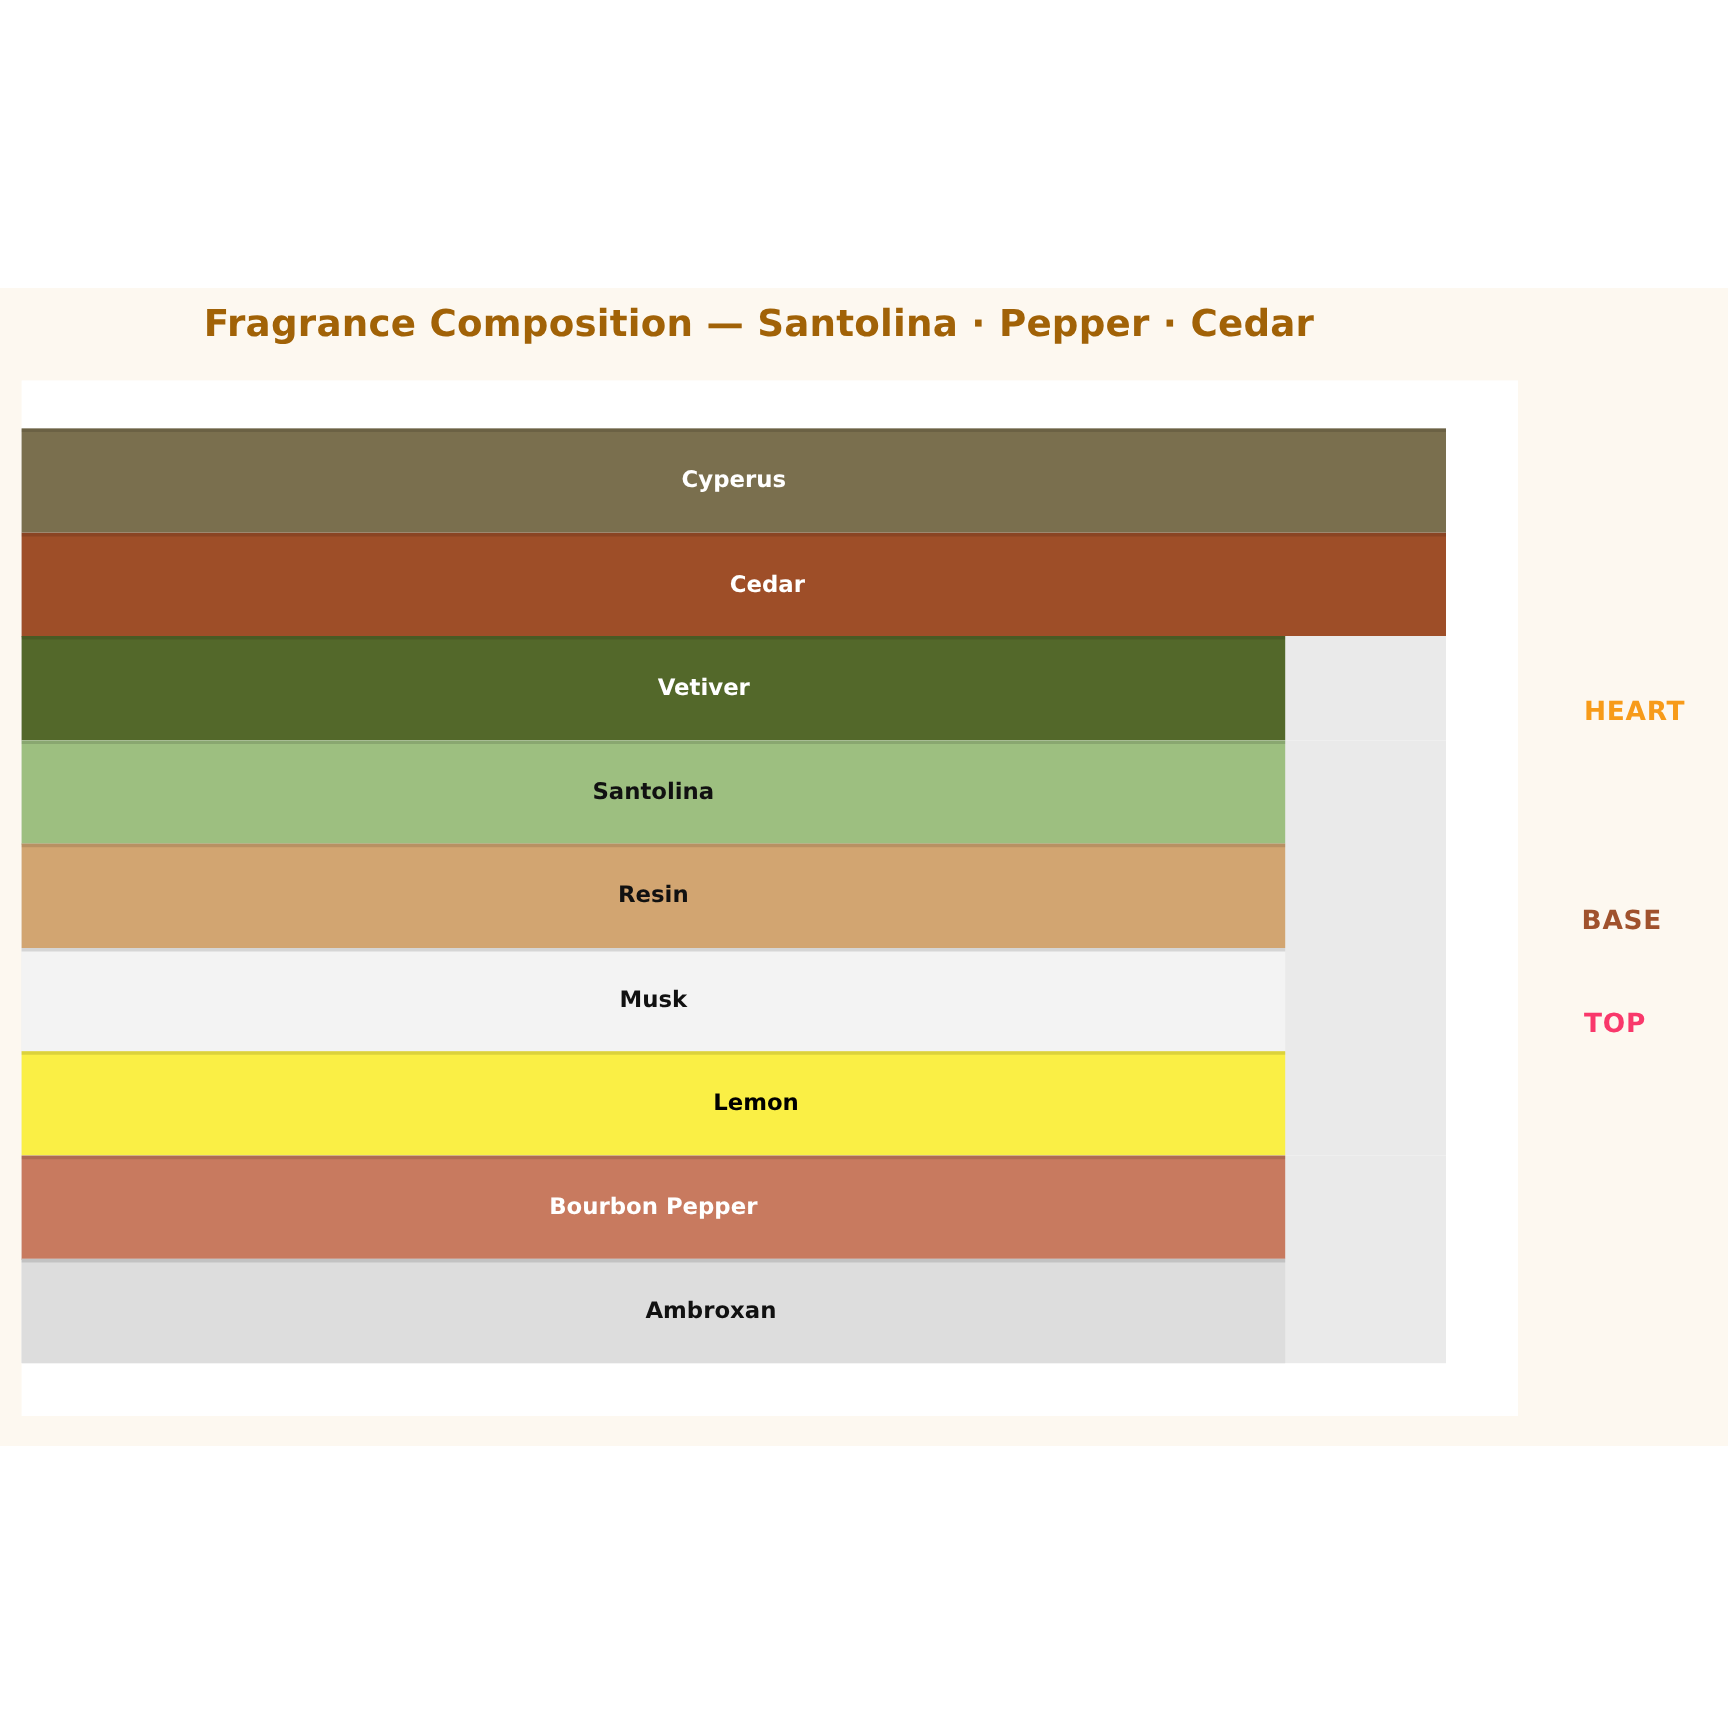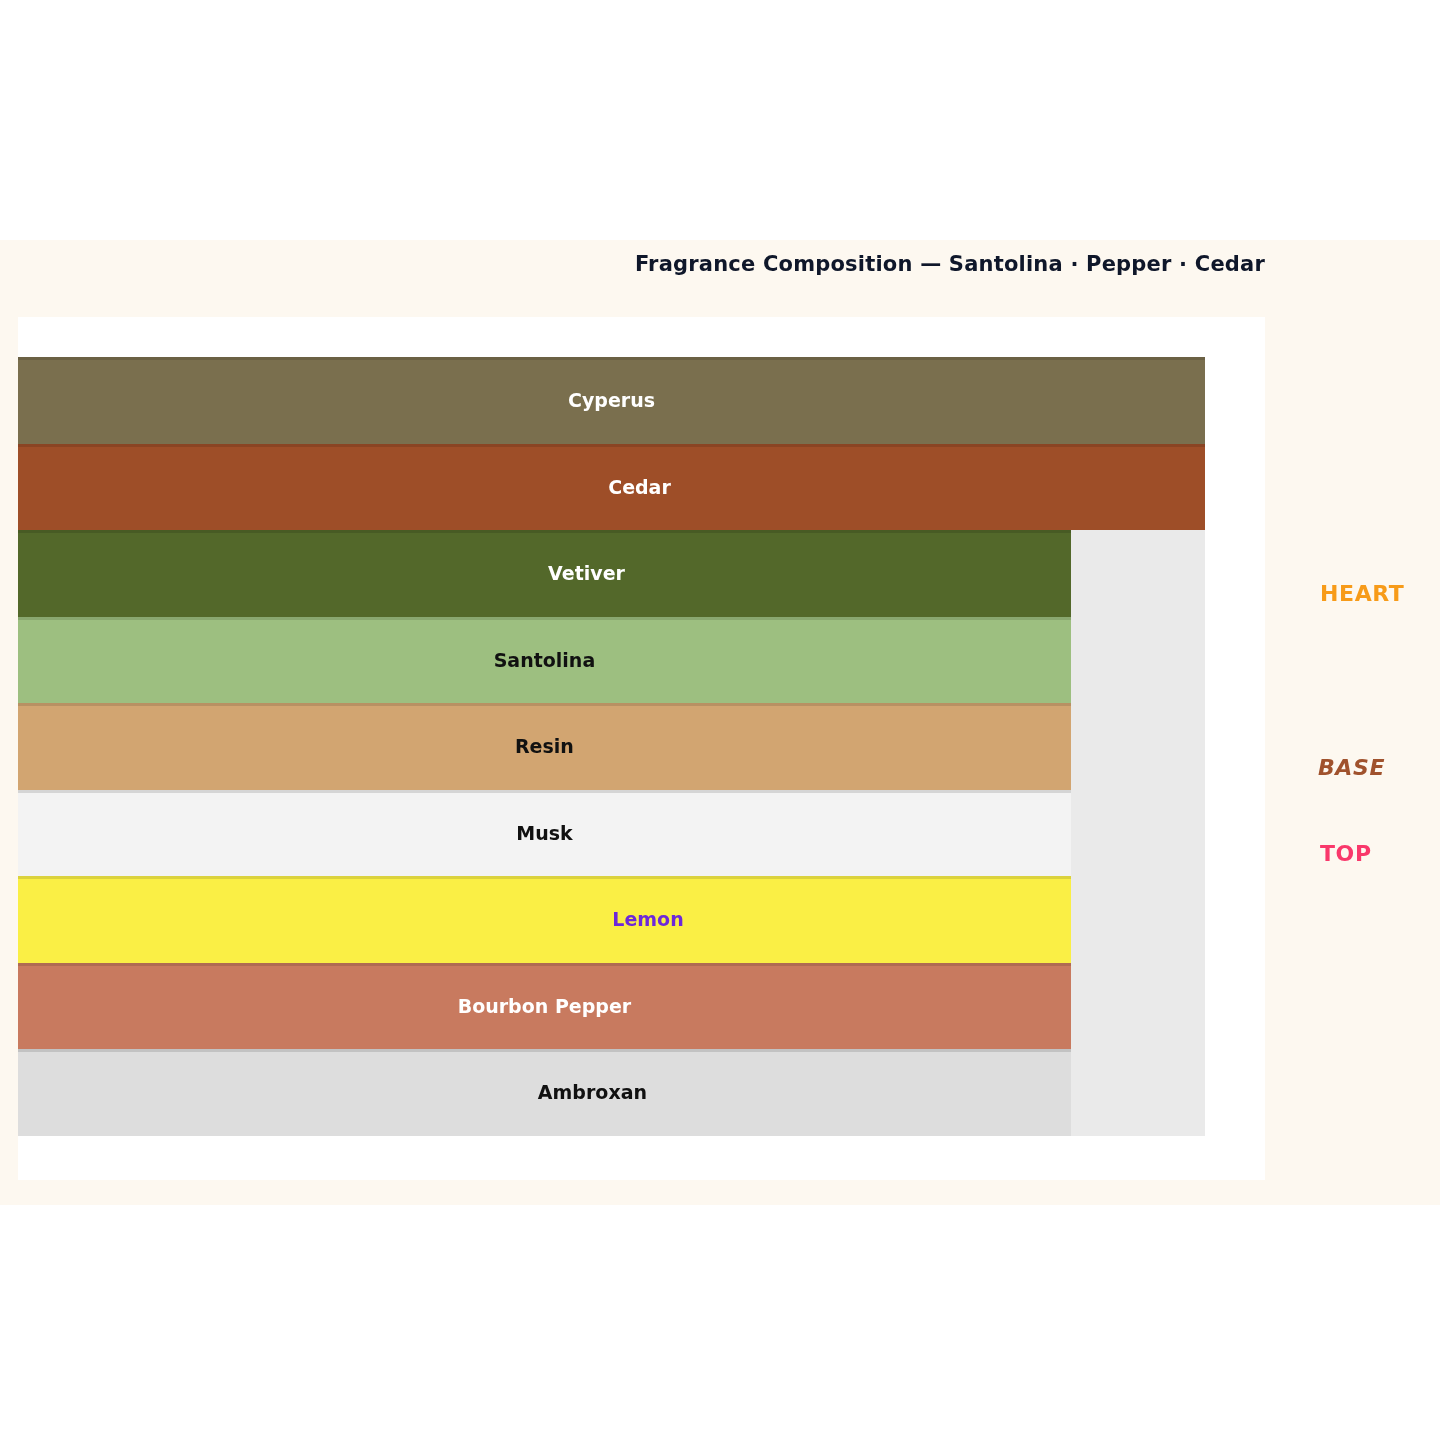--- a/index.html
+++ b/index.html
@@ -25,24 +25,24 @@
     height: 965px;
     background: #fdf8f0;
   }
 
   
   #chart-title {
     position: absolute;
     left: 0;
     top: 12px;
     width: 1265px;
-    text-align: right;
-    font-size: 21px;
+    text-align: center;
+    font-size: 31px;
     font-weight: bold;
-    color: #0f172a;
+    color: #a16207;
     letter-spacing: 0.2px;
     white-space: nowrap;
   }
 
   
   #plot-card {
     position: absolute;
     left: 18px;
     top: 77px;
     width: 1247px;
@@ -129,36 +129,36 @@
             <div class="bar-label" style="left: 0px; width: 1052.87px; text-align: center; color: rgb(17, 17, 17);">Resin</div>
           </div>
           <div class="bar-row" style="top: 472.5px;">
             <div class="bar-track" style="background: rgb(234, 234, 234);"></div>
             <div class="bar-fill" style="width: 1052.87px; background: rgb(243, 243, 243); border-top: 3px solid rgba(0, 0, 0, 0.12);"></div>
             <div class="bar-label" style="left: 0px; width: 1052.87px; text-align: center; color: rgb(17, 17, 17);">Musk</div>
           </div>
           <div class="bar-row" style="top: 559px;">
             <div class="bar-track" style="background: rgb(234, 234, 234);"></div>
             <div class="bar-fill" style="width: 1052.87px; background: rgb(250, 239, 69); border-top: 3px solid rgba(0, 0, 0, 0.12);"></div>
-            <div class="bar-label" style="left: 0px; width: 1224px; text-align: center; color: #6d28d9; margin-left: 18px;">Lemon</div>
+            <div class="bar-label" style="left: 0px; width: 1224px; text-align: center; color: #000000;">Lemon</div>
           </div>
           <div class="bar-row" style="top: 645.5px;">
             <div class="bar-track" style="background: rgb(234, 234, 234);"></div>
             <div class="bar-fill" style="width: 1052.87px; background: rgb(200, 122, 95); border-top: 3px solid rgba(0, 0, 0, 0.12);"></div>
             <div class="bar-label" style="left: 0px; width: 1052.87px; text-align: center; color: rgb(255, 255, 255);">Bourbon Pepper</div>
           </div>
           <div class="bar-row" style="top: 732px;">
             <div class="bar-track" style="background: rgb(234, 234, 234);"></div>
             <div class="bar-fill" style="width: 1052.87px; background: rgb(221, 221, 221); border-top: 3px solid rgba(0, 0, 0, 0.12);"></div>
             <div class="bar-label" style="left: 0px; width: 1052.87px; text-align: center; color: rgb(17, 17, 17); padding-left: 48px;">Ambroxan</div>
           </div>
         </div>
     </div>
 
     <div id="annotations">
         <div class="stage-label" style="left: 1320px; top: 341px; color: rgb(247, 155, 25);">HEART</div>
-        <div class="stage-label" style="left: 1318px; top: 515px; color: rgb(160, 82, 45); font-style: italic;">BASE</div>
+        <div class="stage-label" style="left: 1318px; top: 515px; color: rgb(160, 82, 45);">BASE</div>
         <div class="stage-label" style="left: 1320px; top: 601px; color: rgb(249, 56, 107);">TOP</div>
       </div>
 
   </div>
 
 </div>
 
 </body></html>

